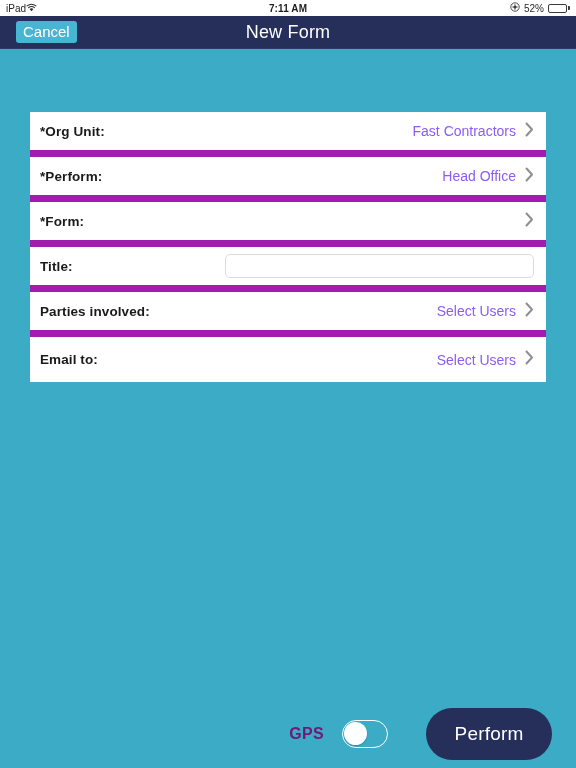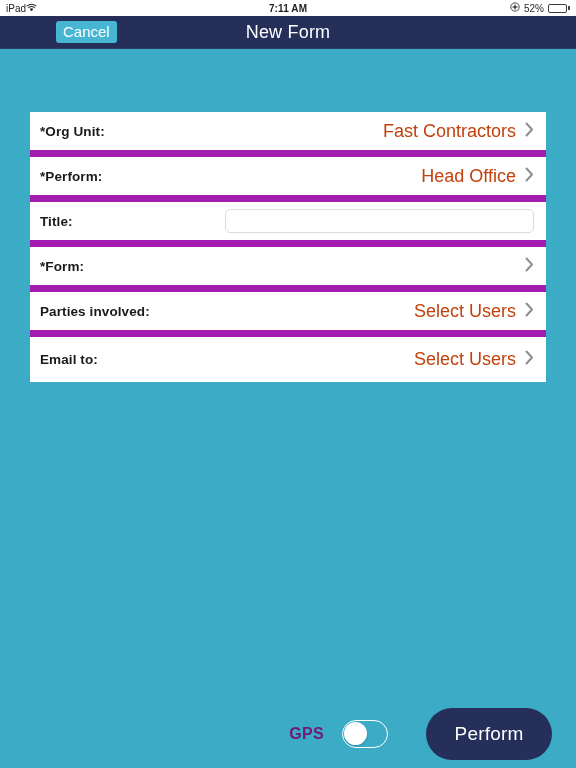--- a/index.html
+++ b/index.html
@@ -89,21 +89,20 @@
 
   
   .nav-bar {
     position: absolute;
     top: 16px; left: 0;
     width: 576px;
     height: 32px;
     background: #252f5a;
     display: flex;
     align-items: center;
-    padding-left: 40px;
   }
   .nav-title {
     position: absolute;
     left: 0; right: 0;
     text-align: center;
     color: #ffffff;
     font-size: 18px;
     font-weight: normal;
     letter-spacing: 0.2px;
   }
@@ -156,22 +155,22 @@
     letter-spacing: 0.1px;
     white-space: nowrap;
   }
   .row-right {
     margin-left: auto;
     display: flex;
     align-items: center;
     gap: 9px;
   }
   .row-value {
-    font-size: 18px;
-    color: #c2410c;
+    font-size: 14px;
+    color: #8b5cf6;
     white-space: nowrap;
   }
   .chevron {
     display: block;
     flex: 0 0 auto;
   }
 
   .title-input {
     margin-left: auto;
     width: 309px;
@@ -296,32 +295,32 @@
       </div>
       <div class="form-row has-chevron">
         <span class="row-label">*Perform:</span>
         <span class="row-right">
           <span class="row-value">Head Office</span>
           <span class="chevron"><svg width="9" height="15" viewBox="0 0 9 15">
               <path d="M1.5 1.5 L7 7.5 L1.5 13.5" stroke="#8e8e93" stroke-width="2" fill="none" stroke-linecap="round" stroke-linejoin="round"></path>
             </svg></span>
         </span>
       </div>
+      <div class="form-row has-chevron">
+        <span class="row-label">*Form:</span>
+        <span class="row-right">
+          <span class="row-value"></span>
+          <span class="chevron"><svg width="9" height="15" viewBox="0 0 9 15">
+              <path d="M1.5 1.5 L7 7.5 L1.5 13.5" stroke="#8e8e93" stroke-width="2" fill="none" stroke-linecap="round" stroke-linejoin="round"></path>
+            </svg></span>
+        </span>
+      </div>
       <div class="form-row">
         <span class="row-label">Title:</span>
         <input class="title-input" type="text" value="" placeholder="" style="">
-      </div>
-      <div class="form-row has-chevron">
-        <span class="row-label">*Form:</span>
-        <span class="row-right">
-          <span class="row-value"></span>
-          <span class="chevron"><svg width="9" height="15" viewBox="0 0 9 15">
-              <path d="M1.5 1.5 L7 7.5 L1.5 13.5" stroke="#8e8e93" stroke-width="2" fill="none" stroke-linecap="round" stroke-linejoin="round"></path>
-            </svg></span>
-        </span>
       </div>
       <div class="form-row has-chevron">
         <span class="row-label">Parties involved:</span>
         <span class="row-right">
           <span class="row-value">Select Users</span>
           <span class="chevron"><svg width="9" height="15" viewBox="0 0 9 15">
               <path d="M1.5 1.5 L7 7.5 L1.5 13.5" stroke="#8e8e93" stroke-width="2" fill="none" stroke-linecap="round" stroke-linejoin="round"></path>
             </svg></span>
         </span>
       </div>

